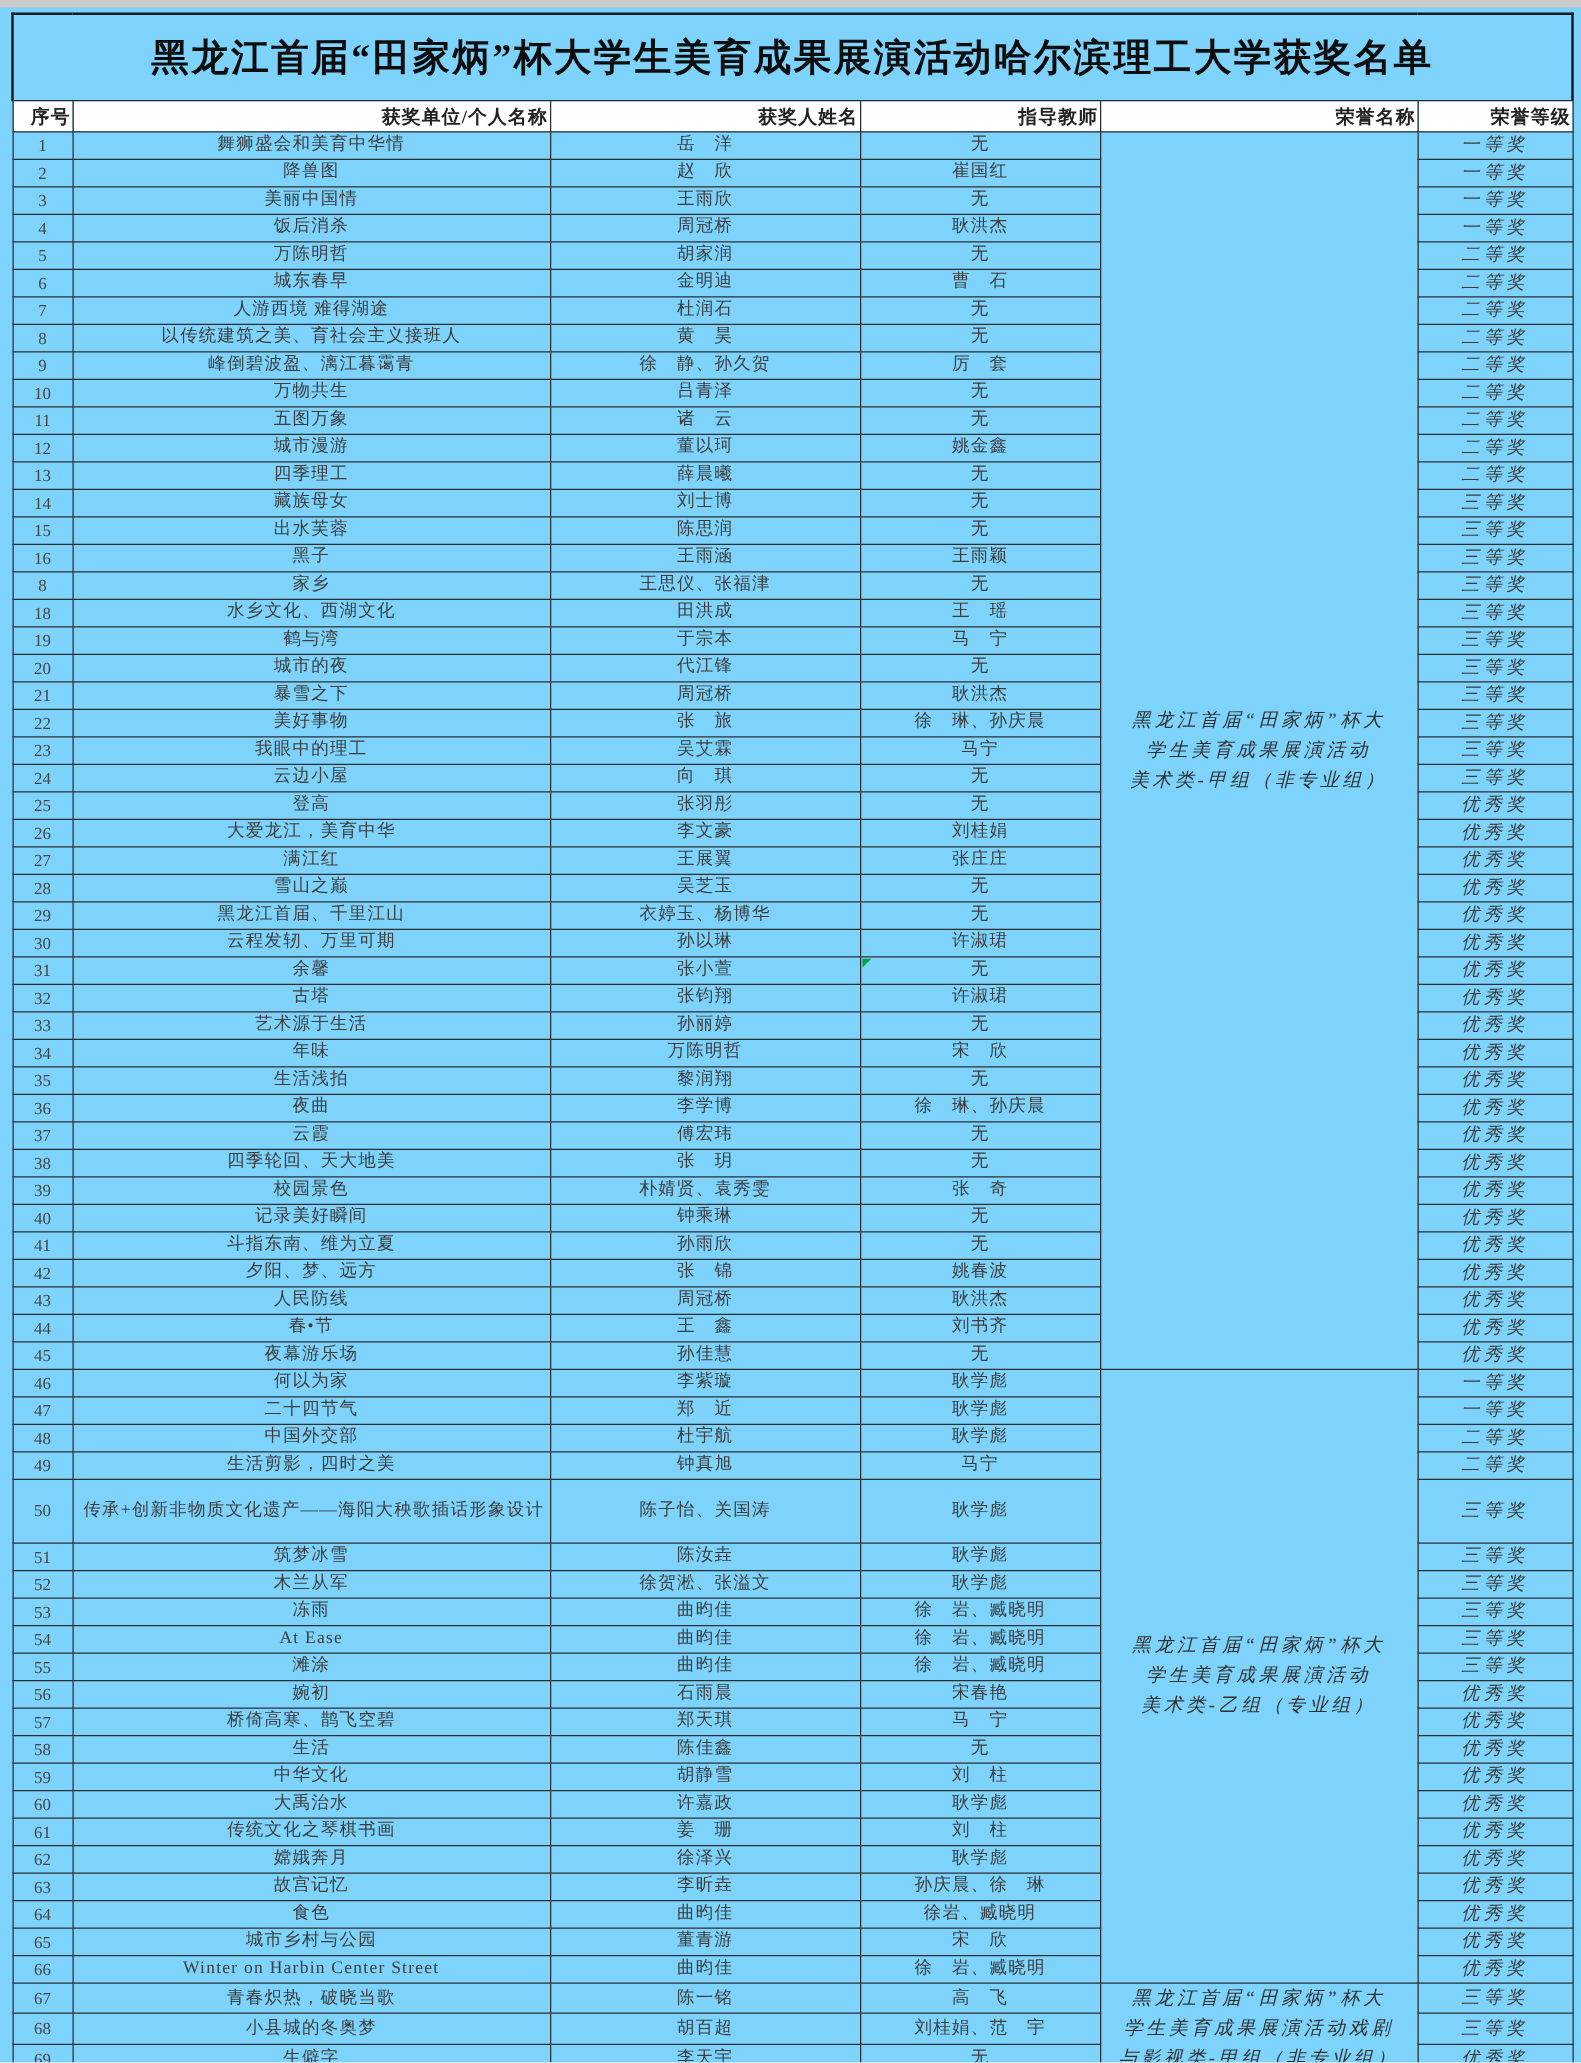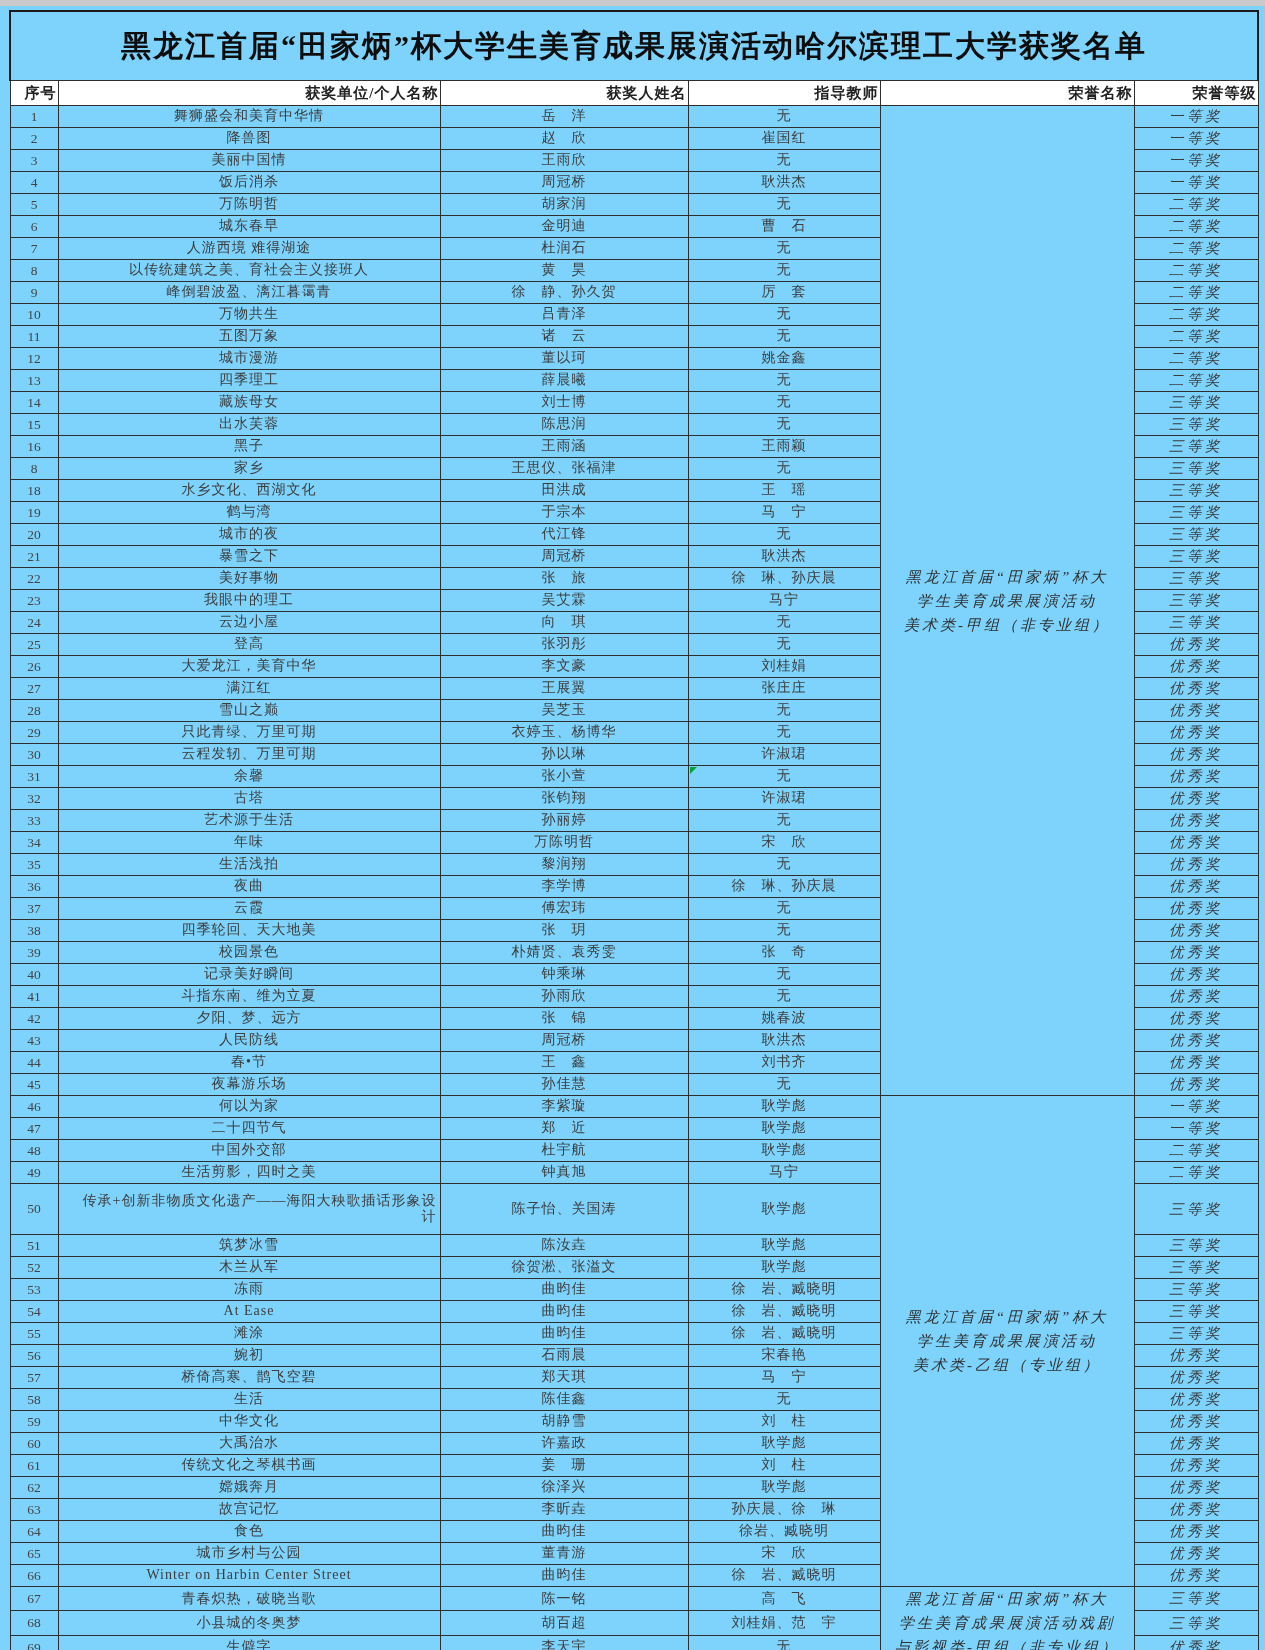--- a/index.html
+++ b/index.html
@@ -10,21 +10,21 @@
           border-collapse:collapse; table-layout:fixed; }
   th,td { border:1px solid #2e2e2e; overflow:hidden; }
   th.title-cell { height:66px; font-size:30px; font-weight:bold; text-align:center;
           color:#0d0d0d; letter-spacing:2px; border:2px solid #1a1a1a; border-bottom:1px solid #2e2e2e; }
   tr.cols th { height:22px; font-size:15px; font-weight:bold; text-align:right;
           color:#222; letter-spacing:1px; background:#fff; }
   td { height:21px; font-size:14px; color:#3d3d3d; text-align:center; padding:0 3px;
           line-height:1.15; letter-spacing:1px; }
   td.num { font-size:13.5px; color:#444; letter-spacing:0; }
   tr.tall-row td { height:50px; }
-  td.work.left { text-align:right; padding-left:21px; }
+  td.work.left { text-align:center; padding-left:7px; }
   td.honor { font-size:15px; font-style:italic; letter-spacing:3px; line-height:24px; color:#303030; }
   td.level { font-style:italic; letter-spacing:3.5px; font-size:14.5px; color:#3a3a3a; }
   td.teacher { position:relative; }
   td.has-marker::before { content:''; position:absolute; left:1px; top:1px; width:0; height:0;
           border-top:7px solid #00a33a; border-right:7px solid transparent; }
 </style>
 </head>
 <body>
 
 <div class="page">
@@ -248,21 +248,21 @@
         </tr>
         <tr>
           <td class="num">28</td>
           <td class="work">雪山之巅</td>
           <td class="name">吴芝玉</td>
           <td class="teacher">无</td>
           <td class="level">优秀奖</td>
         </tr>
         <tr>
           <td class="num">29</td>
-          <td class="work">只此青绿、万里可期</td>
+          <td class="work">黑龙江首届、千里江山</td>
           <td class="name">衣婷玉、杨博华</td>
           <td class="teacher">无</td>
           <td class="level">优秀奖</td>
         </tr>
         <tr>
           <td class="num">30</td>
           <td class="work">云程发轫、万里可期</td>
           <td class="name">孙以琳</td>
           <td class="teacher">许淑珺</td>
           <td class="level">优秀奖</td>

